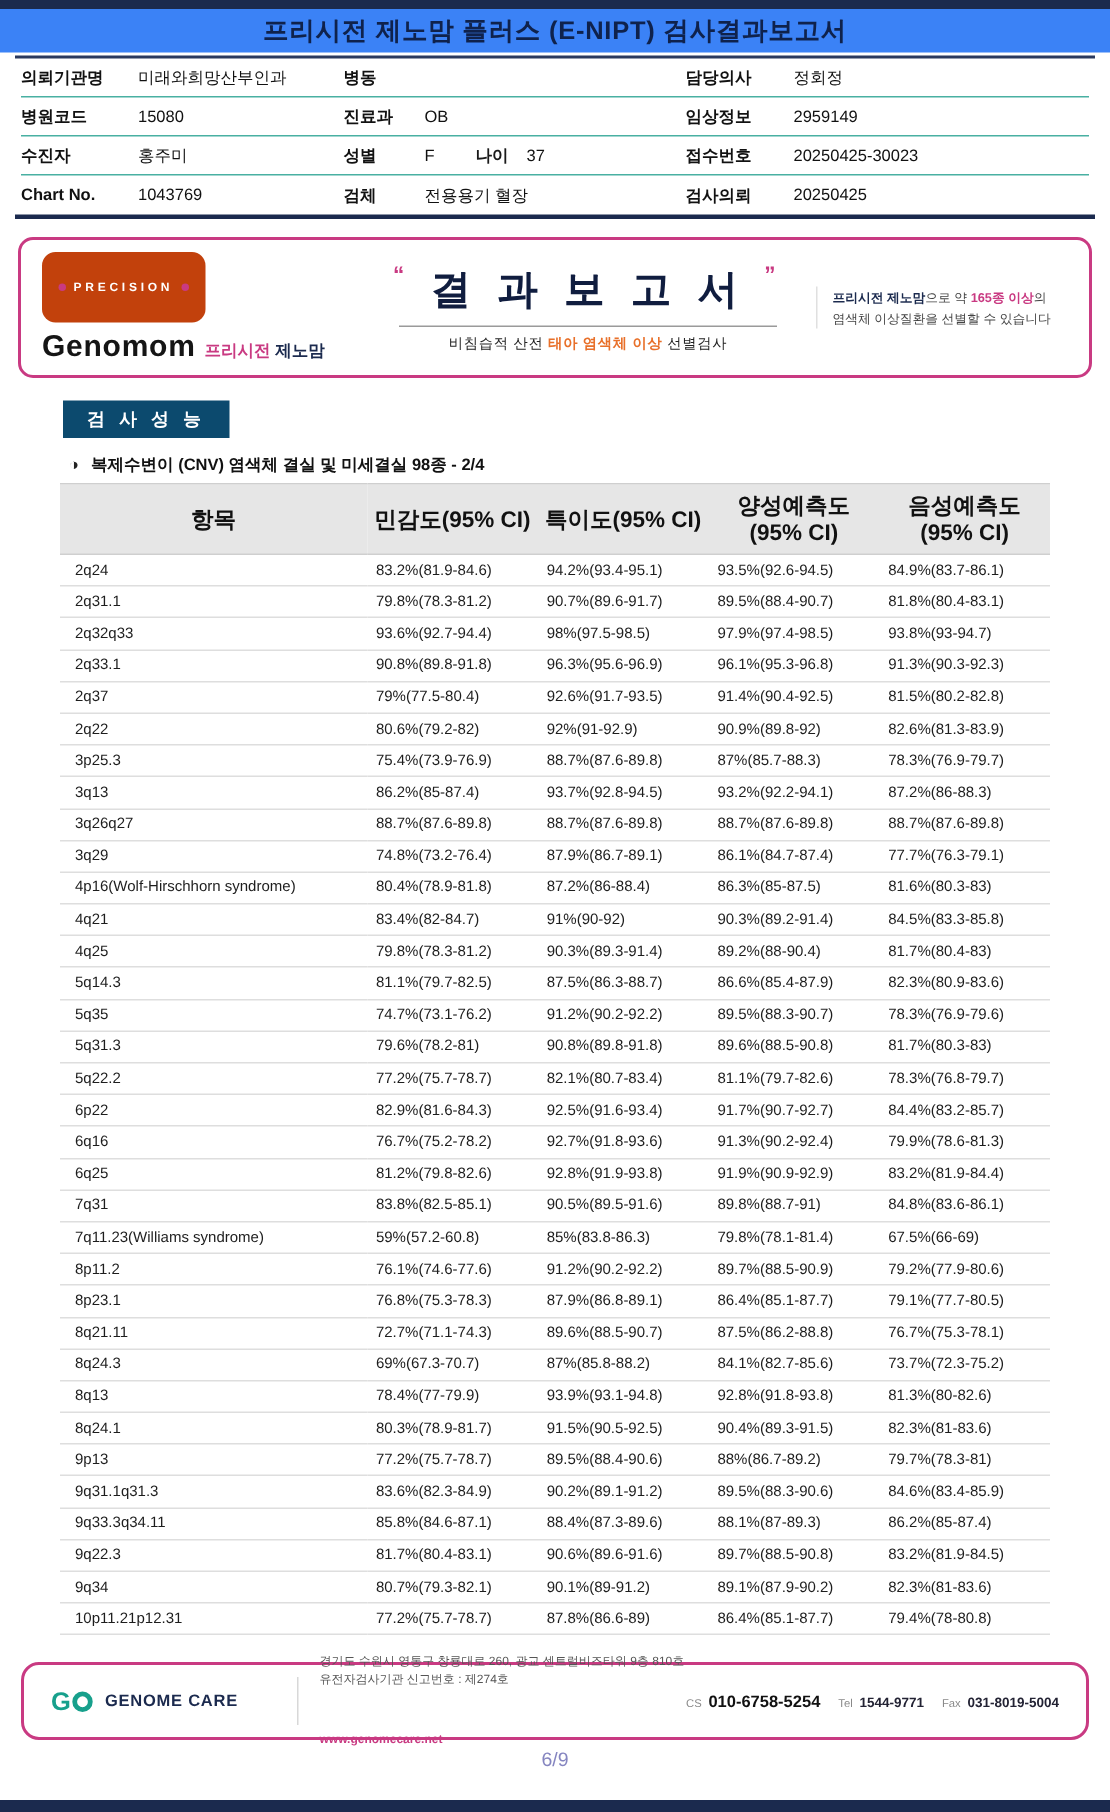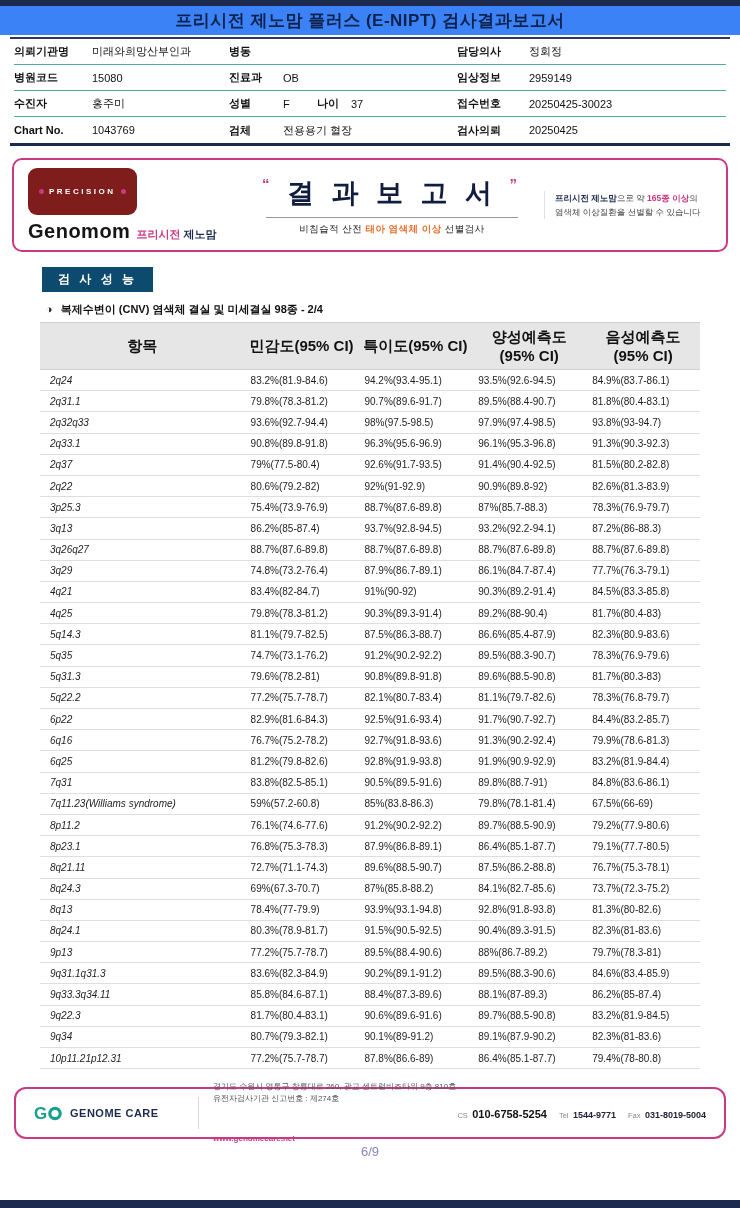--- a/index.html
+++ b/index.html
@@ -30,21 +30,21 @@
   .g2 .val.short { width:34px; }
   .lbl2 { font-weight:bold; width:34px; }
 
   
   .report-box {
     margin:12px 12px 0; border:2px solid #c93a82; border-radius:10px;
     display:flex; align-items:center; padding:10px 14px; height:94px; background:#fff;
   }
   .logo-block { width:212px; }
   .precision-badge {
-    display:inline-flex; align-items:center; gap:5px; background:#7f1d1d; color:#fff;
+    display:inline-flex; align-items:center; gap:5px; background:#c2410c; color:#fff;
     font-size:8px; letter-spacing:2.5px; padding:19px 11px; border-radius:9px; font-weight:bold;
   }
   .pdot { width:5px; height:5px; border-radius:50%; background:#c93a82; display:inline-block; }
   .brand-line { margin-top:5px; display:flex; align-items:baseline; gap:6px; }
   .brand { font-size:20px; font-weight:bold; color:#151515; letter-spacing:0.5px; }
   .brand-kr { font-size:11px; font-weight:bold; white-space:nowrap; }
   .brand-kr .accent { color:#c93a82; }
   .brand-kr .rest { color:#1b2a4e; }
   .title-block { flex:1; text-align:center; }
   .big-title { font-size:27px; font-weight:bold; color:#101d3f; letter-spacing:5px; white-space:nowrap; }
@@ -70,21 +70,21 @@
   .perf-table thead th {
     background:#e6e6e6; font-size:15px; font-weight:bold; color:#111;
     padding:5px 2px; border-top:1px solid #cfcfcf; border-bottom:1px solid #cfcfcf; text-align:center;
   }
   .perf-table th:first-child { width:31%; }
   .perf-table th:nth-child(n+2) { width:17.25%; }
   .perf-table tbody td {
     font-size:10px; color:#1d1d1d; padding:4.6px 2px 4.6px 6px;
     border-bottom:1px solid #dedede; text-align:left; white-space:nowrap;
   }
-  .perf-table tbody td:first-child { padding-left:10px;font-style:italic; }
+  .perf-table tbody td:first-child { padding-left:10px; }
 
   
   .footer-box {
     margin:18px 14px 0; border:2px solid #c93a82; border-radius:12px;
     display:flex; align-items:center; padding:6px 18px; height:52px; background:#fff;
   }
   .footer-logo { display:flex; align-items:center; gap:6px; width:160px; }
   .gc-mark { display:inline-flex; align-items:center; }
   .gc-text { font-size:11px; font-weight:bold; color:#1b2a4e; letter-spacing:0.5px; }
   .v-divider { width:1px; height:32px; background:#d8d8d8; margin:0 14px 0 4px; }
@@ -288,20 +288,27 @@
             <td>88.7%(87.6-89.8)</td>
             <td>88.7%(87.6-89.8)</td>
             <td>88.7%(87.6-89.8)</td>
           </tr>
           <tr>
             <td>3q29</td>
             <td>74.8%(73.2-76.4)</td>
             <td>87.9%(86.7-89.1)</td>
             <td>86.1%(84.7-87.4)</td>
             <td>77.7%(76.3-79.1)</td>
+          </tr>
+          <tr>
+            <td>4p16(Wolf-Hirschhorn syndrome)</td>
+            <td>80.4%(78.9-81.8)</td>
+            <td>87.2%(86-88.4)</td>
+            <td>86.3%(85-87.5)</td>
+            <td>81.6%(80.3-83)</td>
           </tr>
           <tr>
             <td>4q21</td>
             <td>83.4%(82-84.7)</td>
             <td>91%(90-92)</td>
             <td>90.3%(89.2-91.4)</td>
             <td>84.5%(83.3-85.8)</td>
           </tr>
           <tr>
             <td>4q25</td>

